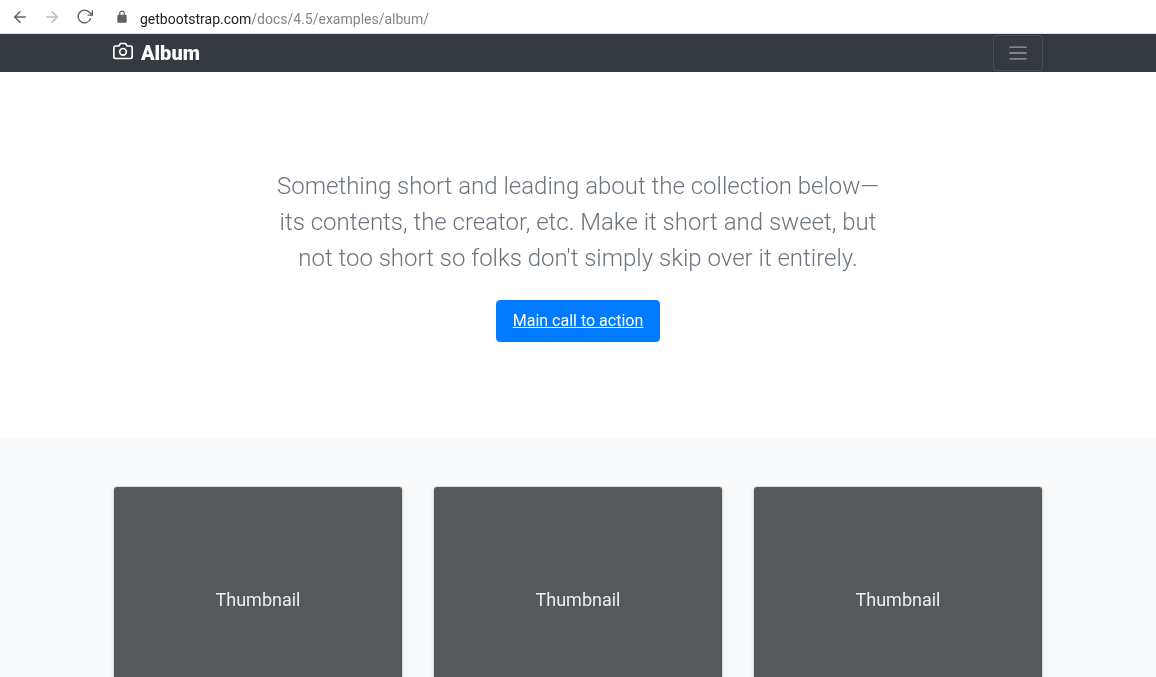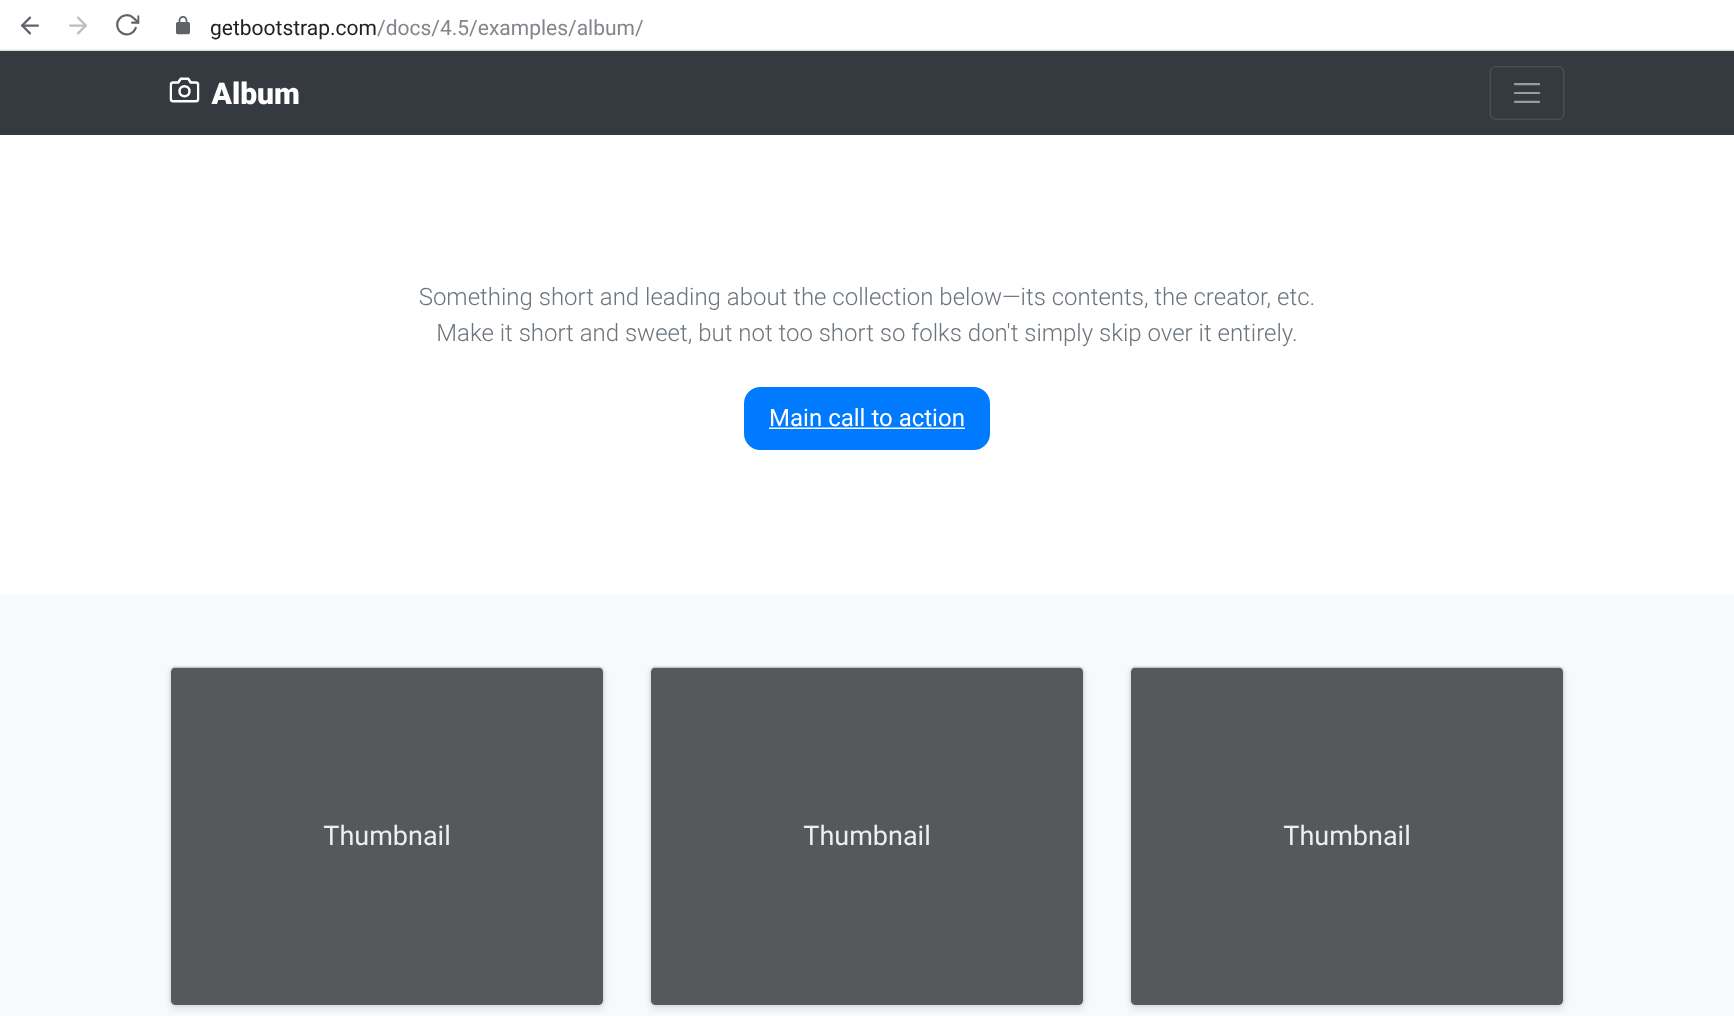--- a/index.html
+++ b/index.html
@@ -7,36 +7,36 @@
 
     
     .browser-chrome { display: flex; align-items: center; height: 34px; padding: 0 10px; background: #fff; border-bottom: 1px solid #e0e0e0; gap: 12px; }
     .chrome-icon { display: inline-flex; align-items: center; justify-content: center; width: 20px; height: 20px; color: #5f6368; }
     .chrome-icon.disabled { color: #bdbdbd; }
     .address-wrap { flex: 1; display: flex; align-items: flex-end; gap: 8px; padding-left: 6px; }
     .address-text { font-size: 14px; color: #202124; }
     .address-text .muted { color: #80868b; }
 
     
-    .navbar { background: #343a40; height: 56px; display: flex; align-items: center; }
+    .navbar { background: #343a40; height: 38px; display: flex; align-items: center; }
     .nav-container { width: 100%; max-width: 960px; margin: 0 auto; padding: 0 15px; display: flex; align-items: center; justify-content: space-between; }
     .navbar-brand { display: flex; align-items: center; gap: 8px; color: #fff; font-size: 20px; font-weight: 600; text-decoration: none; }
     .navbar-brand svg { width: 20px; height: 20px; stroke: #fff; fill: none; stroke-width: 2; stroke-linecap: round; stroke-linejoin: round; }
     .navbar-toggler { padding: 6px 12px; background: transparent; border: 1px solid rgba(255,255,255,.1); border-radius: 4px; cursor: pointer; display: flex; align-items: center; }
     .navbar-toggler-icon { display: inline-block; width: 24px; height: 22px; }
     .navbar-toggler-icon svg { width: 100%; height: 100%; stroke: rgba(255,255,255,.5); stroke-width: 2; stroke-linecap: round; }
 
     
     .jumbotron { padding: 96px 0; text-align: center; background: #fff; }
     .jumbo-container { max-width: 640px; margin: 0 auto; padding: 0 15px; }
     .jumbo-title { font-size: 40px; font-weight: 400; color: #212529; margin-bottom: 12px; line-height: 1.2; }
-    .jumbo-lead { font-size: 16px; font-weight: 300; color: #6c757d; margin-bottom: 24px; line-height: 1.5; }
+    .jumbo-lead { font-size: 24px; font-weight: 300; color: #6c757d; margin-bottom: 24px; line-height: 1.5; }
     .btn-row { display: flex; gap: 6px; justify-content: center; }
     .btn { display: inline-block; padding: 8px 16px; font-size: 16px; line-height: 1.5; border-radius: 4px; border: 1px solid transparent; cursor: pointer; color: #fff; }
-    .btn-primary { background: #007bff; border-color: #007bff; border-radius: 11px; }
+    .btn-primary { background: #007bff; border-color: #007bff; }
     .btn-secondary { background: #6c757d; border-color: #6c757d; }
 
     
     .album { padding: 48px 0; background: #f8f9fa; }
     .album-container { max-width: 960px; margin: 0 auto; padding: 0 15px; }
     .card-row { display: flex; gap: 30px; }
     .card { flex: 1; background: #fff; border: 1px solid rgba(0,0,0,.125); border-radius: 4px; overflow: hidden; box-shadow: 0 .125rem .25rem rgba(0,0,0,.075); }
     .card-img { width: 100%; height: 225px; background: #55595c; display: flex; align-items: center; justify-content: center; color: #eceeef; font-size: 18px; }
   </style>
 </head>

